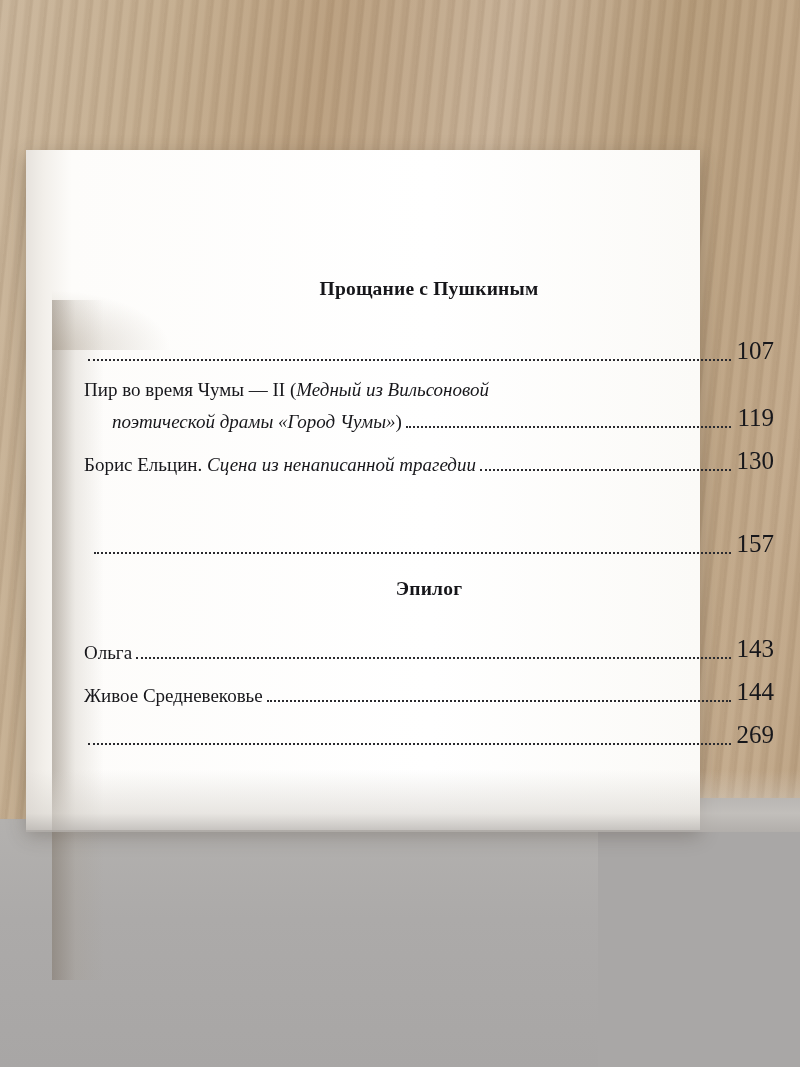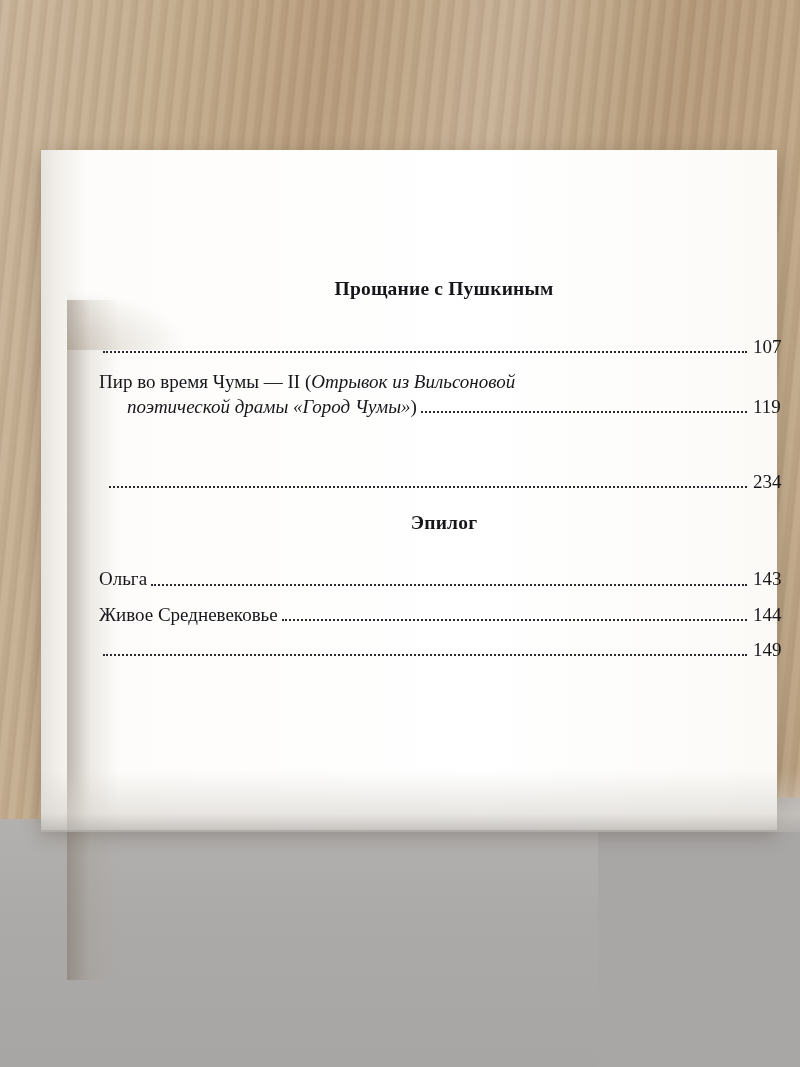--- a/index.html
+++ b/index.html
@@ -52,23 +52,23 @@
   .bg-grey-left-strip {
     position: absolute;
     left: 0; top: 820px;
     width: 800px; height: 247px;
     background: linear-gradient(180deg, #b3b1af 0%, #acaaa9 40%, #a8a6a5 100%);
   }
 
   
   .page-sheet {
     position: absolute;
-    left: 41px;
+    left: 26px;
     top: 150px;
-    width: 736px;
+    width: 674px;
     height: 680px;
     background: #fbfaf8;
     background-image:
       linear-gradient(90deg,
         #e6e2dd 0px, #f2efea 18px, #fdfcfa 46px, #ffffff 60%, #fbfaf7 100%);
     box-shadow: 0 6px 18px rgba(60,50,40,0.28);
   }
   .gutter-shadow {
     position: absolute;
     left: 26px;
@@ -125,23 +125,23 @@
   }
   .entry .leader {
     flex: 1 1 auto;
     border-bottom: 2px dotted #2a2a2e;
     margin: 0 4px 6px 4px;
     min-width: 14px;
     height: 1px;
   }
   .entry .pageno {
     white-space: nowrap;
-    font-size: 19px;
+    font-size: 25px;
     min-width: 36px;
-    text-align: left;
+    text-align: center;
     padding-left: 2px;
   }
   .entry.two-line {
     display: block;
   }
   .entry.two-line .line1 {
     display: block;
     white-space: nowrap;
   }
   .entry.two-line .line2 {
@@ -173,37 +173,42 @@
       <div class="toc-section-title">Прощание с Пушкиным</div>
       <div class="sec-gap-1"></div>
 
       <div class="entry">
         <span class="leader"></span>
         <span class="pageno">107</span>
       </div>
 
       <div class="entry two-line">
         <span class="line1">
-          <span>Пир во время Чумы — II (</span><span class="ital">Отрывок из Вильсоновой</span>
+          <span>Пир во время Чумы — II (</span><span class="ital">Медный из Вильсоновой</span>
         </span>
         <span class="line2">
           <span class="label"><span class="ital">поэтической драмы «Город Чумы»</span><span>)</span></span>
           <span class="leader"></span>
           <span class="pageno">119</span>
         </span>
       </div>
 
+      <div class="entry">
+        <span class="label"><span>Борис Ельцин.</span>&nbsp;<span class="ital">Сцена из ненаписанной трагедии</span></span>
+        <span class="leader"></span>
+        <span class="pageno">130</span>
+      </div>
 
       <div class="block-gap-b"></div>
 
       <div class="sec-gap-2"></div>
 
       <div class="entry indent-1">
         <span class="leader"></span>
-        <span class="pageno">234</span>
+        <span class="pageno">157</span>
       </div>
 
       <div class="block-gap-b"></div>
 
       <div class="toc-section-title">Эпилог</div>
       <div class="sec-gap-2"></div>
 
       <div class="entry">
         <span class="label">Ольга</span>
         <span class="leader"></span>
@@ -211,21 +216,21 @@
       </div>
 
       <div class="entry">
         <span class="label">Живое Средневековье</span>
         <span class="leader"></span>
         <span class="pageno">144</span>
       </div>
 
       <div class="entry">
         <span class="leader"></span>
-        <span class="pageno">149</span>
+        <span class="pageno">269</span>
       </div>
 
     </div>
 
     <div class="page-bottom-fade" style="left:0; top:620px; width:774px;"></div>
   </div>
 
 </div>
 
 </body></html>

